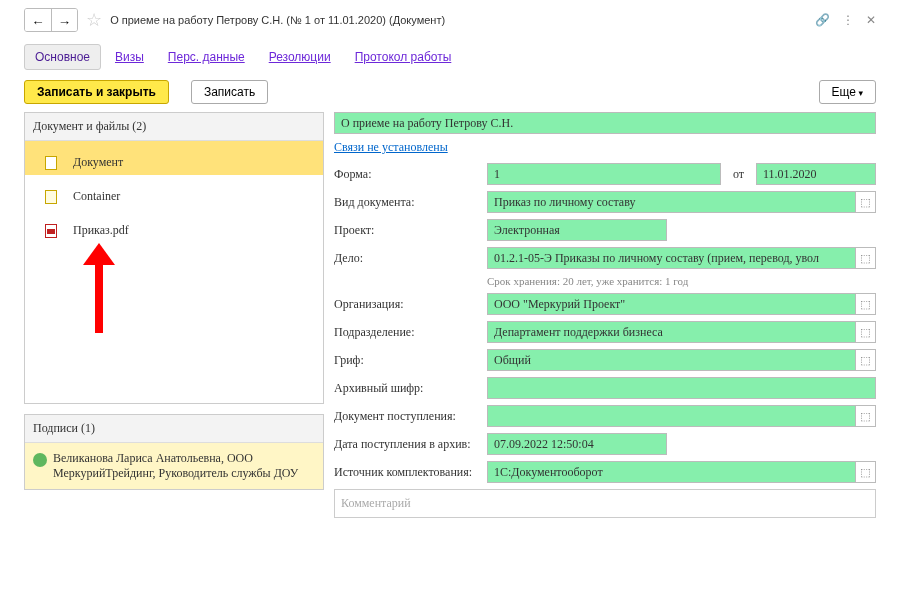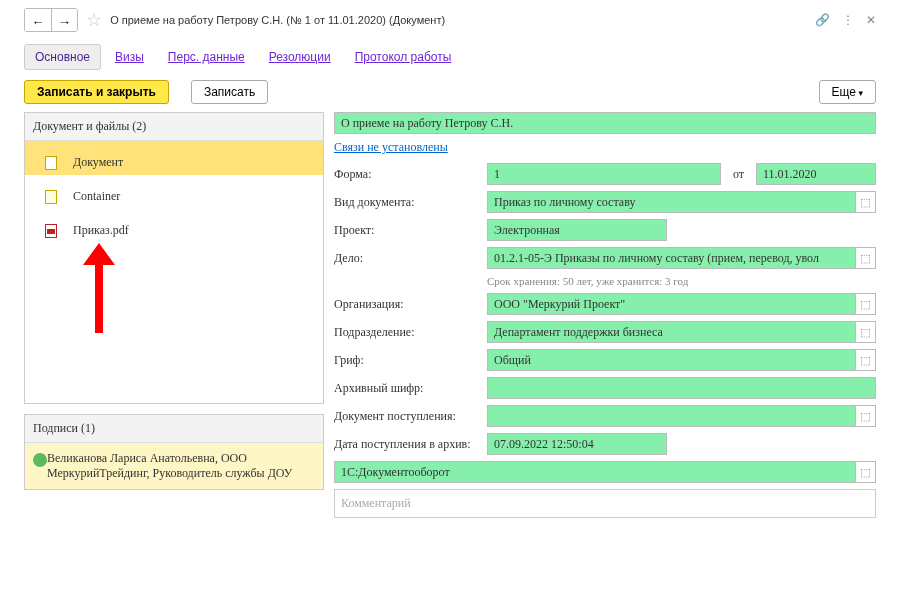--- a/index.html
+++ b/index.html
@@ -27,21 +27,21 @@
 .tree { }
 .tree-item { display: flex; align-items: center; gap: 16px; padding: 14px 8px 5px 20px; cursor: pointer; text-align: center; }
 .tree-item.sel { background: #ffe27a; }
 .ic-doc { width: 12px; height: 14px; border: 1px solid #c7a600; background: #fff; display: inline-block; }
 .ic-doc2 { width: 12px; height: 14px; border: 1px solid #c7a600; background: #fffce0; display: inline-block; }
 .ic-pdf { width: 12px; height: 14px; border: 1px solid #c02020; background: #fff; display: inline-block; position: relative; }
 .ic-pdf::after { content: ""; position: absolute; left: 1px; top: 4px; width: 8px; height: 5px; background: #c02020; }
 .arrow { position: relative; height: 160px; }
 .arrow-line { position: absolute; left: 70px; top: 10px; width: 8px; height: 80px; background: #f00; }
 .arrow-head { position: absolute; left: 58px; top: 0px; width: 0; height: 0; border-left: 16px solid transparent; border-right: 16px solid transparent; border-bottom: 22px solid #f00; }
-.sign-row { display: flex; padding: 8px; background: #fff6c6; }
+.sign-row { display: flex; gap: 6px; padding: 8px; background: #fff6c6; }
 .ic-green { width: 14px; height: 14px; border-radius: 50%; background: #5fb75f; flex: none; margin-top: 2px; }
 .right-col { flex: 1; }
 .fld-row { display: flex; align-items: center; gap: 8px; margin-bottom: 6px; }
 .lbl { width: 145px; flex: none; }
 .txt { flex: 1; border: 1px solid #bbb; padding: 3px 6px; height: 22px; background: #86efac; display: flex; align-items: center; overflow: hidden; white-space: nowrap; }
 .txt.wide { width: 100%; }
 .link { color: #0066cc; text-decoration: underline; cursor: pointer; margin-bottom: 8px; display: block; }
 .from-lbl { padding: 0 4px; }
 .hint { color: #888; font-size: 11px; margin: 2px 0 6px 153px; }
 .sel-btn { width: 20px; height: 22px; border: 1px solid #bbb; border-left: none; display: flex; align-items: center; justify-content: center; cursor: pointer; color: #666; font-size: 11px; }
@@ -137,21 +137,21 @@
       <div class="txt" style="width:180px;flex:none">Электронная</div>
     </div>
 
     <div class="fld-row">
       <span class="lbl">Дело:</span>
       <div class="fld-combo">
         <div class="txt">01.2.1-05-Э Приказы по личному составу (прием, перевод, увол</div>
         <div class="sel-btn">⬚</div>
       </div>
     </div>
-    <div class="hint">Срок хранения: 50 лет, уже хранится: 3 год</div>
+    <div class="hint">Срок хранения: 20 лет, уже хранится: 1 год</div>
 
     <div class="fld-row">
       <span class="lbl">Организация:</span>
       <div class="fld-combo">
         <div class="txt">ООО "Меркурий Проект"</div>
         <div class="sel-btn">⬚</div>
       </div>
     </div>
 
     <div class="fld-row">
@@ -182,20 +182,21 @@
         <div class="sel-btn">⬚</div>
       </div>
     </div>
 
     <div class="fld-row">
       <span class="lbl">Дата поступления в архив:</span>
       <div class="txt" style="width:180px;flex:none">07.09.2022 12:50:04</div>
     </div>
 
     <div class="fld-row">
+      <span class="lbl">Источник комплектования:</span>
       <div class="fld-combo">
         <div class="txt">1С:Документооборот</div>
         <div class="sel-btn">⬚</div>
       </div>
     </div>
 
     <div class="comment">Комментарий</div>
   </div>
 </div>
 

